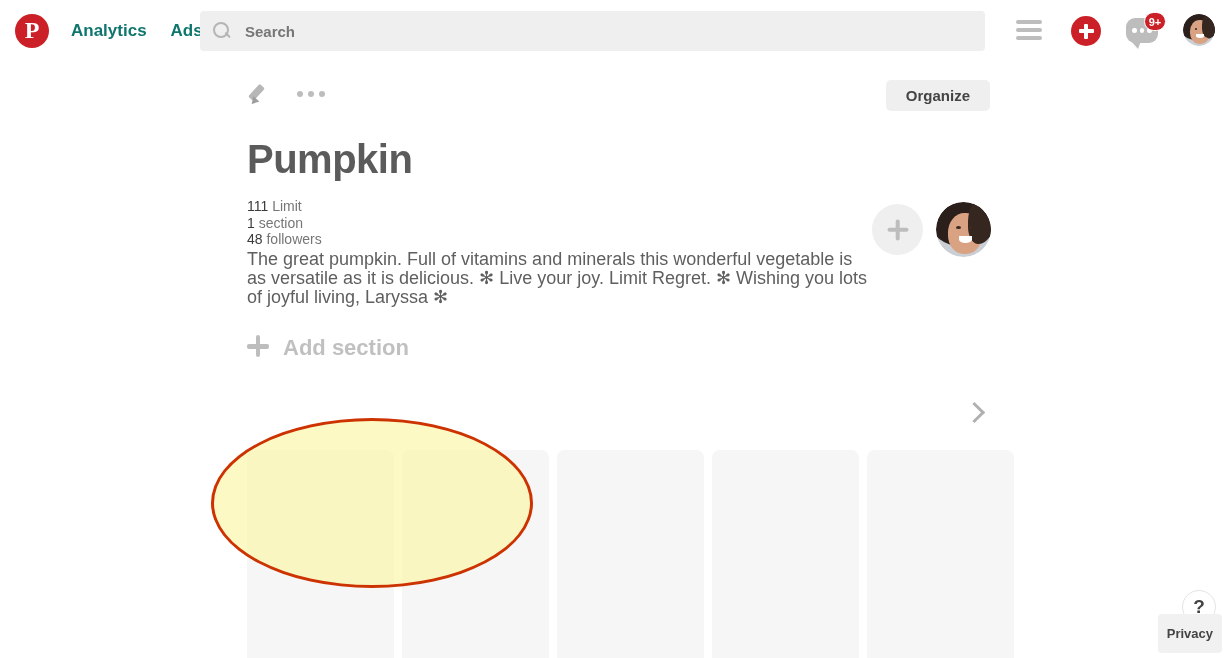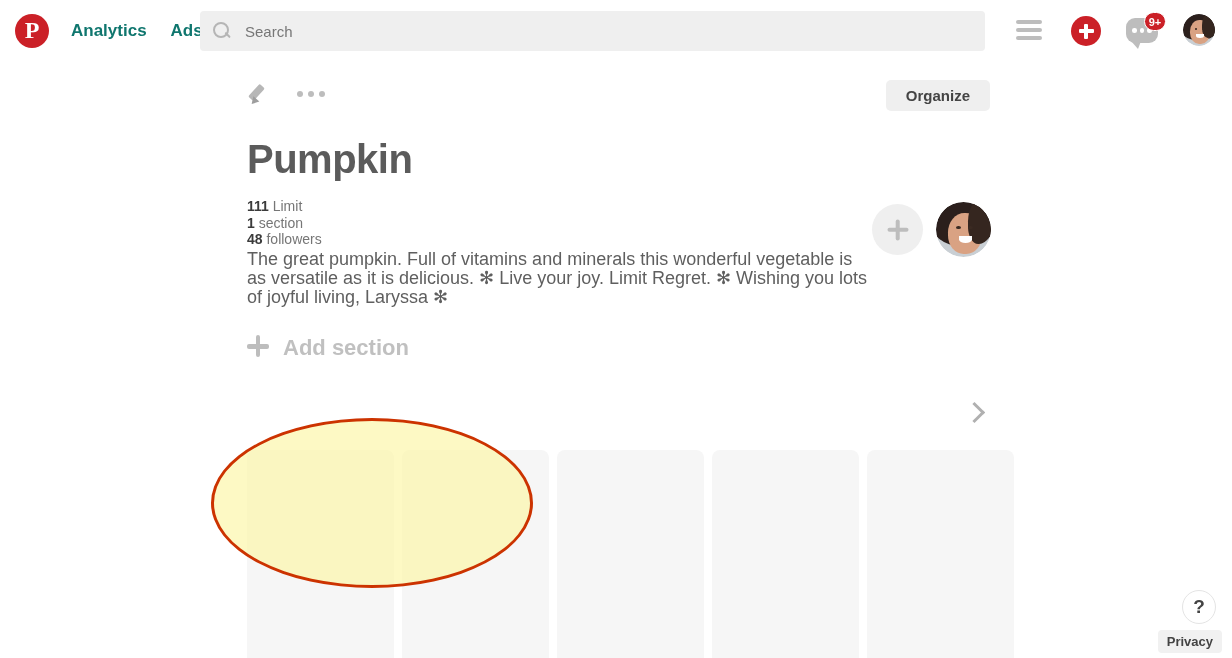--- a/index.html
+++ b/index.html
@@ -47,21 +47,21 @@
     content: ""; position: absolute; left: 1px; top: 1px;
     width: 12px; height: 12px; border: 2.4px solid #b5b5b5;
     border-radius: 50%;
   }
   .search-icon::after {
     content: ""; position: absolute; left: 12px; top: 13px;
     width: 7px; height: 2.4px; background: #b5b5b5;
     transform: rotate(45deg); border-radius: 2px;
   }
   .search-text {
-    margin-left: 13px; font-size: 15px; font-weight: normal; color: #767676;
+    margin-left: 13px; font-size: 15px; font-weight: bold; color: #767676;
   }
 
   .hamburger {
     position: absolute; left: 1016px; top: 20px;
     width: 26px; height: 20px;
     display: flex; flex-direction: column; justify-content: space-between;
   }
   .hamburger span { display: block; height: 4px; background: #bdbdbd; border-radius: 2px; }
 
   .add-btn {
@@ -153,21 +153,21 @@
     font-family: "Liberation Sans", sans-serif;
   }
 
   .board-title {
     position: absolute; left: 247px; top: 75px;
     font-size: 40px; font-weight: bold; color: #5b5b5b;
     letter-spacing: -0.5px;
   }
 
   .stats { position: absolute; left: 247px; top: 136px; font-size: 14px; color: #767676; line-height: 16.5px; }
-  .stats .num { color: #3b3b3b; font-weight: bold; text-align: center; }
+  .stats .num { color: #3b3b3b; font-weight: normal; text-align: center; }
 
   .description {
     position: absolute; left: 247px; top: 188px;
     width: 625px; font-size: 18px; color: #5f5f5f; line-height: 19px;
   }
 
   .collab { position: absolute; left: 872px; top: 140px; display: flex; align-items: center; gap: 13px; }
   .collab-add {
     width: 51px; height: 51px; border-radius: 50%; background: #efefef;
     position: relative; cursor: pointer;
@@ -223,21 +223,21 @@
     width: 34px; height: 34px; border-radius: 50%;
     background: #ffffff; border: 1px solid #e4e4e4;
     display: flex; align-items: center; justify-content: center;
     font-size: 19px; font-weight: bold; color: #444444;
     cursor: pointer;
   }
   .privacy-label {
     position: absolute; right: 10px; bottom: 5px;
     background: #f1f1f1; color: #444444;
     font-size: 13px; font-weight: bold;
-    padding: 4px 9px; border-radius: 4px; cursor: pointer;
+    padding: 12px 9px; border-radius: 4px; cursor: pointer;
   }
 </style>
 </head>
 <body>
 
 <div class="header">
 
   <div class="pin-logo">
     <span>P</span>
   </div>

